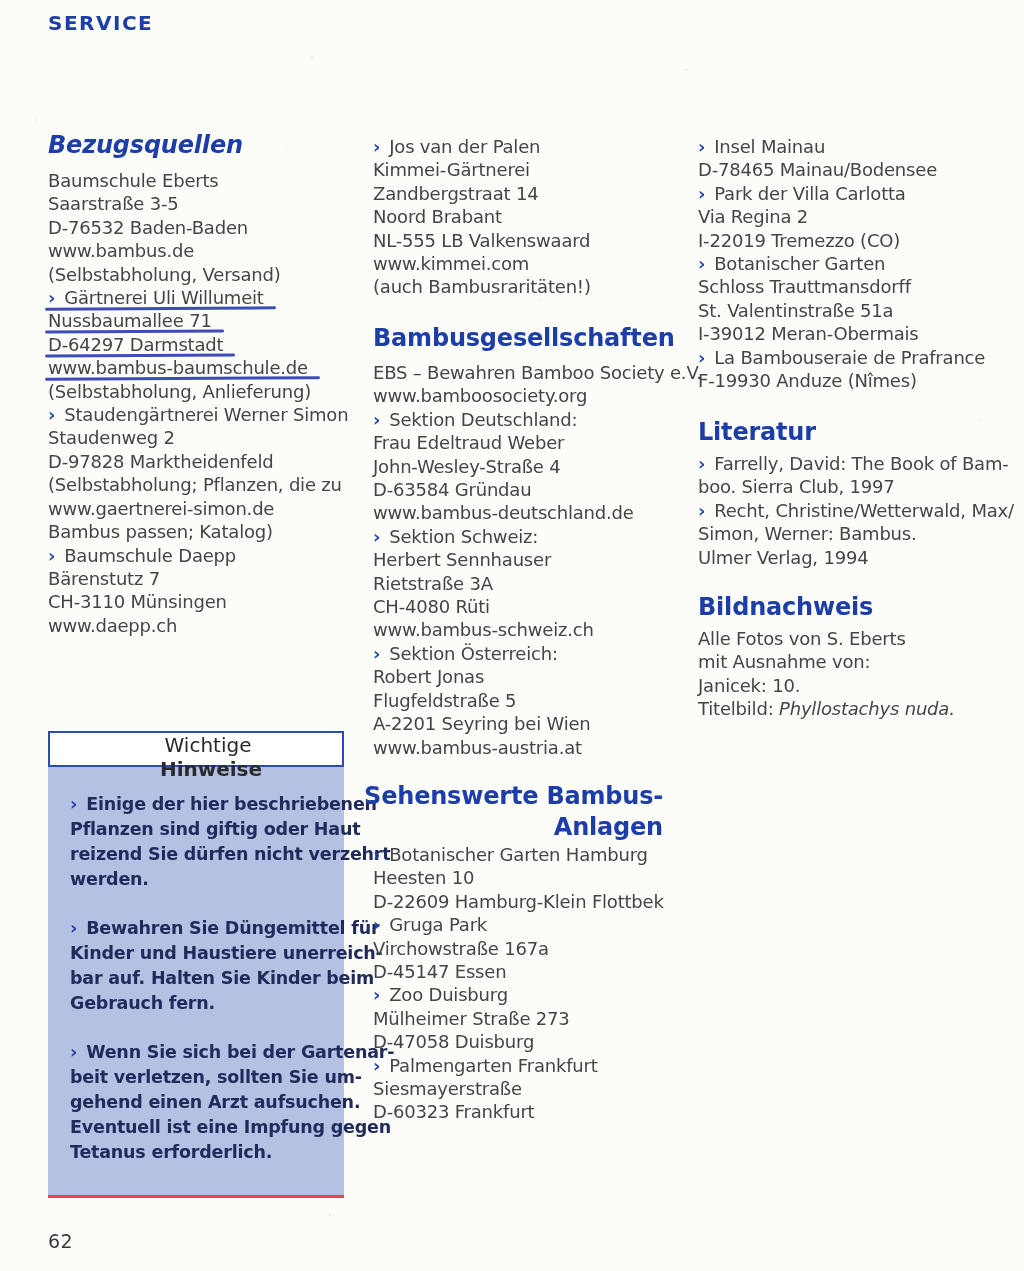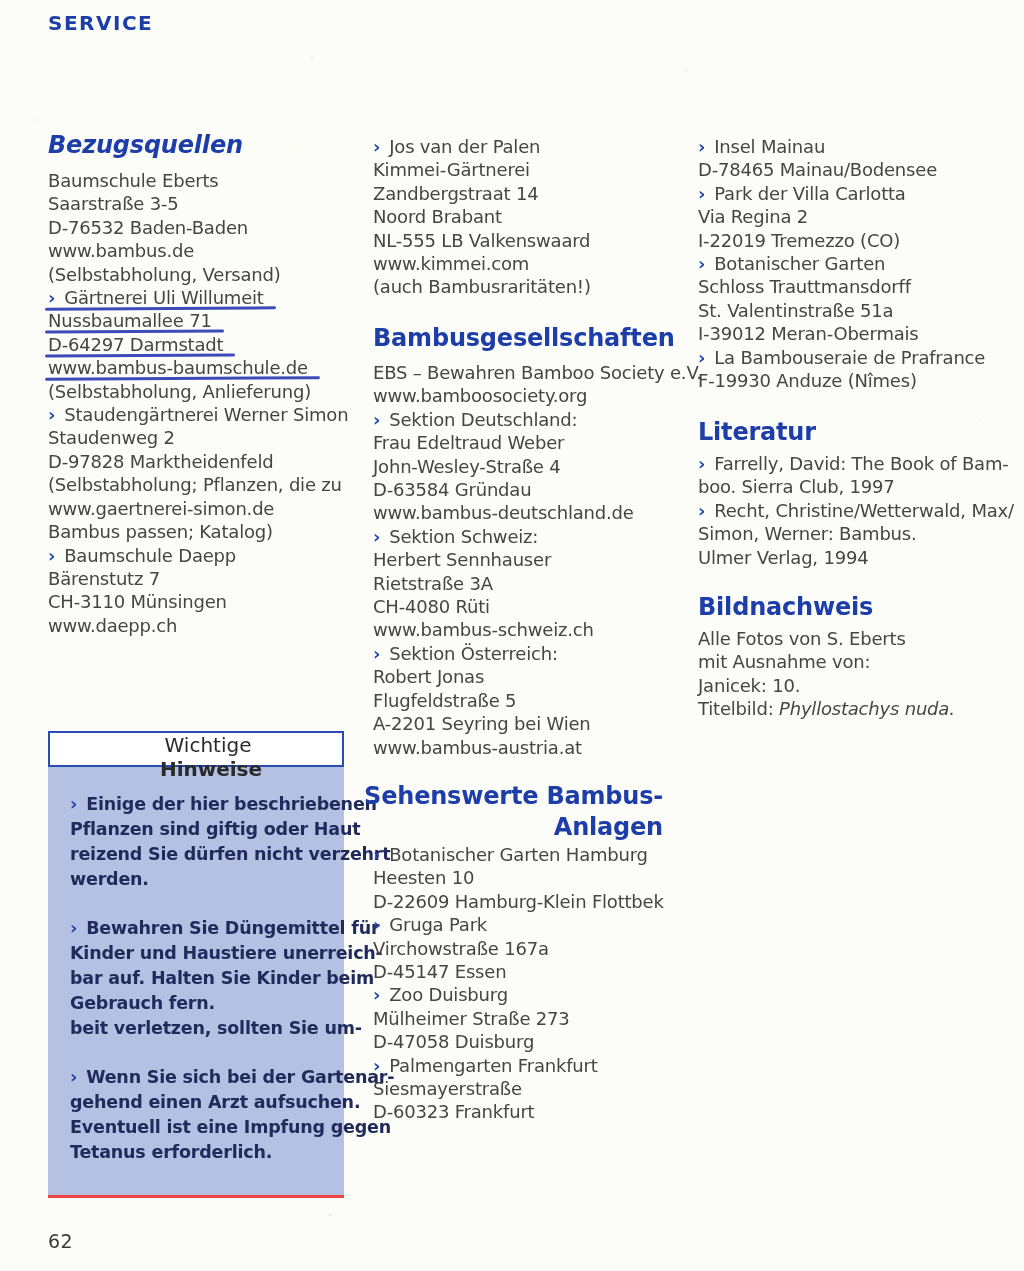--- a/index.html
+++ b/index.html
@@ -168,28 +168,28 @@
       </div>
       <div class="line">
         <span class="txt">Kinder und Haustiere unerreich-</span>
       </div>
       <div class="line">
         <span class="txt">bar auf. Halten Sie Kinder beim</span>
       </div>
       <div class="line">
         <span class="txt">Gebrauch fern.</span>
       </div>
-      <div class="line">
-        <span class="txt">beit verletzen, sollten Sie um-</span>
-      </div>
       <div class="line gap-before">
         <span class="bullet">›</span>
         <span class="txt">Wenn Sie sich bei der Gartenar-</span>
       </div>
       <div class="line">
+        <span class="txt">beit verletzen, sollten Sie um-</span>
+      </div>
+      <div class="line">
         <span class="txt">gehend einen Arzt aufsuchen.</span>
       </div>
       <div class="line">
         <span class="txt">Eventuell ist eine Impfung gegen</span>
       </div>
       <div class="line">
         <span class="txt">Tetanus erforderlich.</span>
       </div>
     </div>
 </div>

